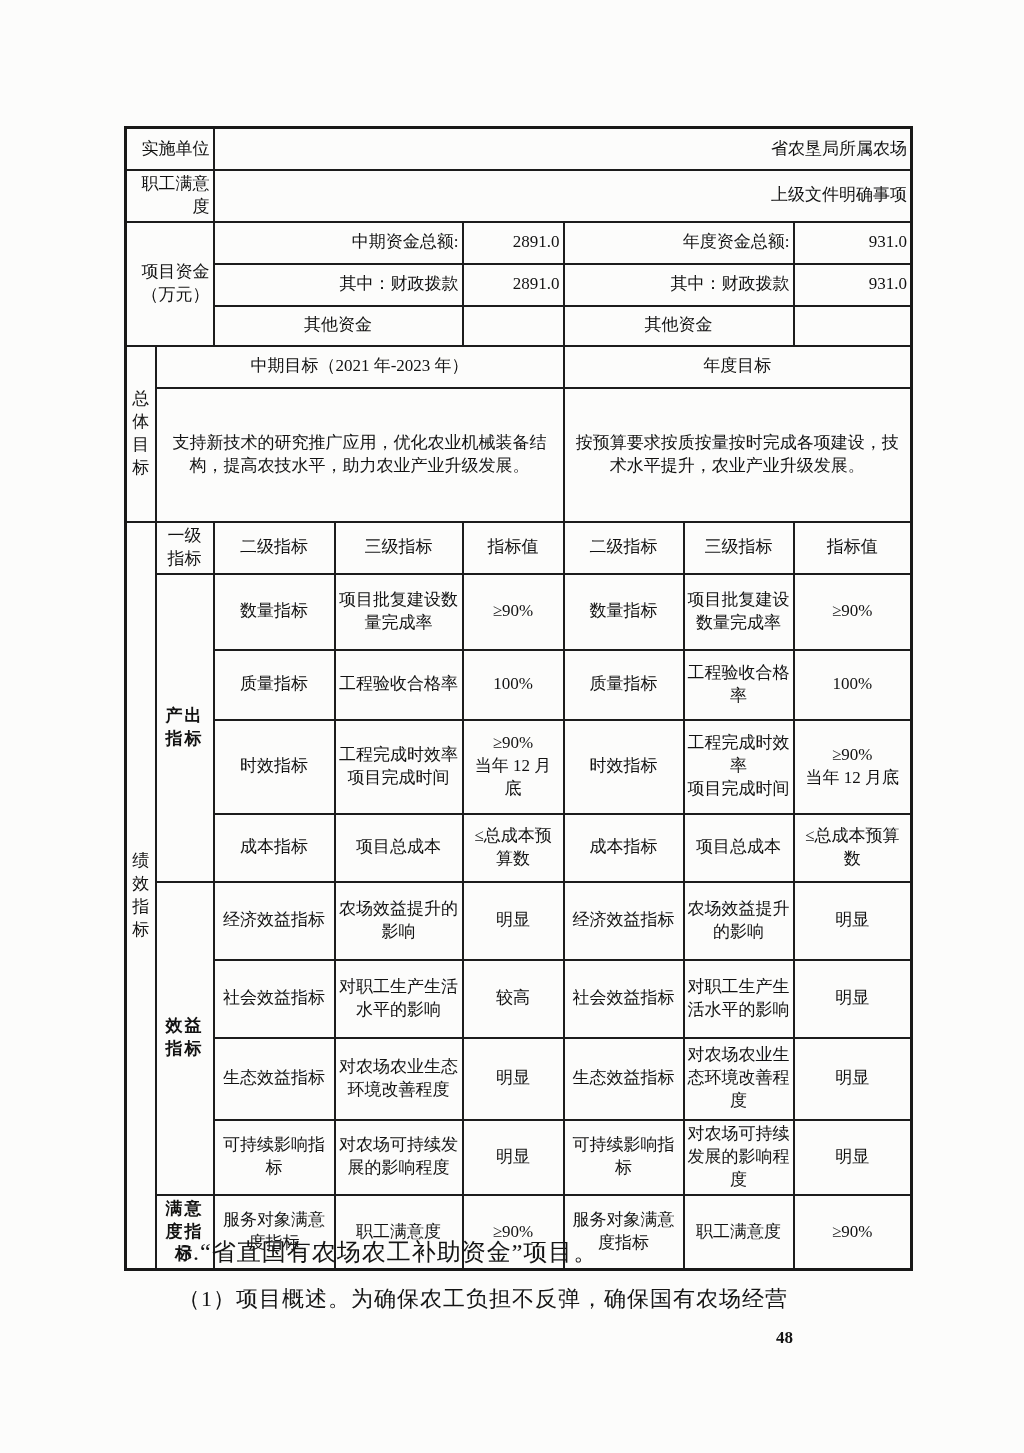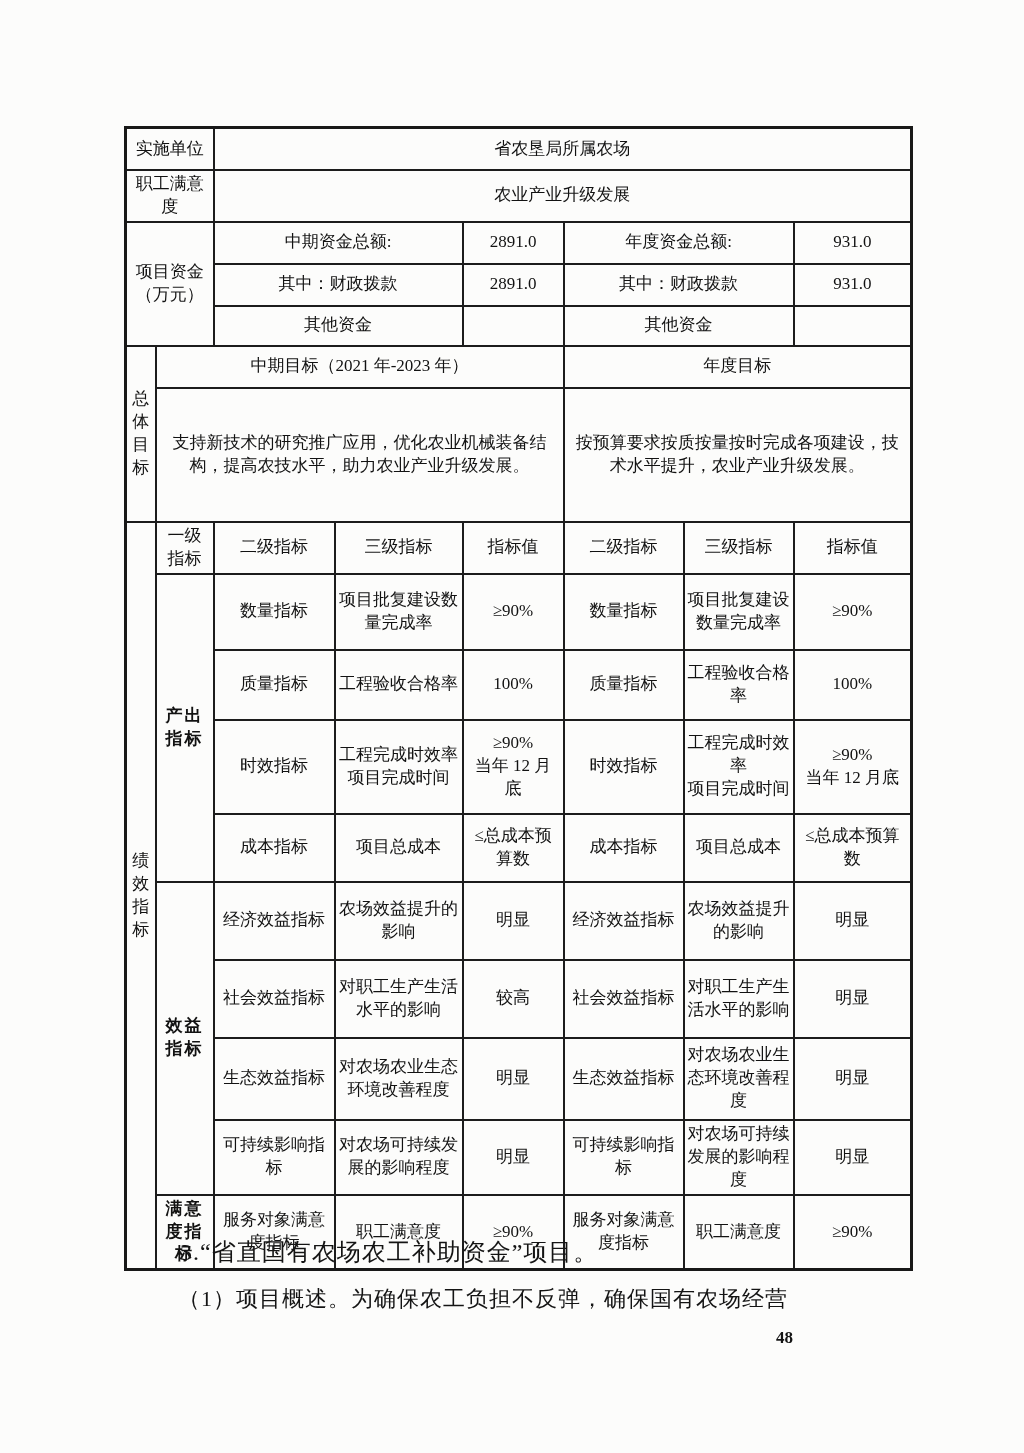--- a/index.html
+++ b/index.html
@@ -26,21 +26,21 @@
     border: 2px solid #1c1c1c;
     font-size: 17px;
     line-height: 1.35;
     text-align: center;
     vertical-align: middle;
     padding: 2px 3px;
     word-break: break-all;
     color: #121212;
   }
   
-  tr.h40  td { height: 36px; }
+  tr.h40  td { height: 36px; text-align: right; }
   tr.h38  td { height: 34px; }
   tr.hGoalHdr td { height: 36px; }
   tr.hGoal    td { height: 128px; }
   tr.hIndHdr  td { height: 40px; }
   tr.r-qty  td { height: 70px; }
   tr.r-qual td { height: 64px; }
   tr.r-time td { height: 88px; }
   tr.r-cost td { height: 62px; }
   tr.r-econ td { height: 72px; }
   tr.r-soc  td { height: 72px; }
@@ -100,21 +100,21 @@
     </colgroup>
 
     <tbody>
         <tr class="h40">
       <td colspan="2">实施单位</td>
       <td colspan="6">省农垦局所属农场</td>
     </tr>
 
     <tr class="h40">
       <td colspan="2">职工满意度</td>
-      <td colspan="6">农业产业升级发展</td>
+      <td colspan="6">上级文件明确事项</td>
     </tr>
 
     <tr class="h40">
       <td colspan="2" rowspan="3">项目资金（万元）</td>
       <td colspan="2" class="left">中期资金总额:</td>
       <td class="num">2891.0</td>
       <td colspan="2" class="left">年度资金总额:</td>
       <td class="num">931.0</td>
     </tr>
     <tr class="h40">

